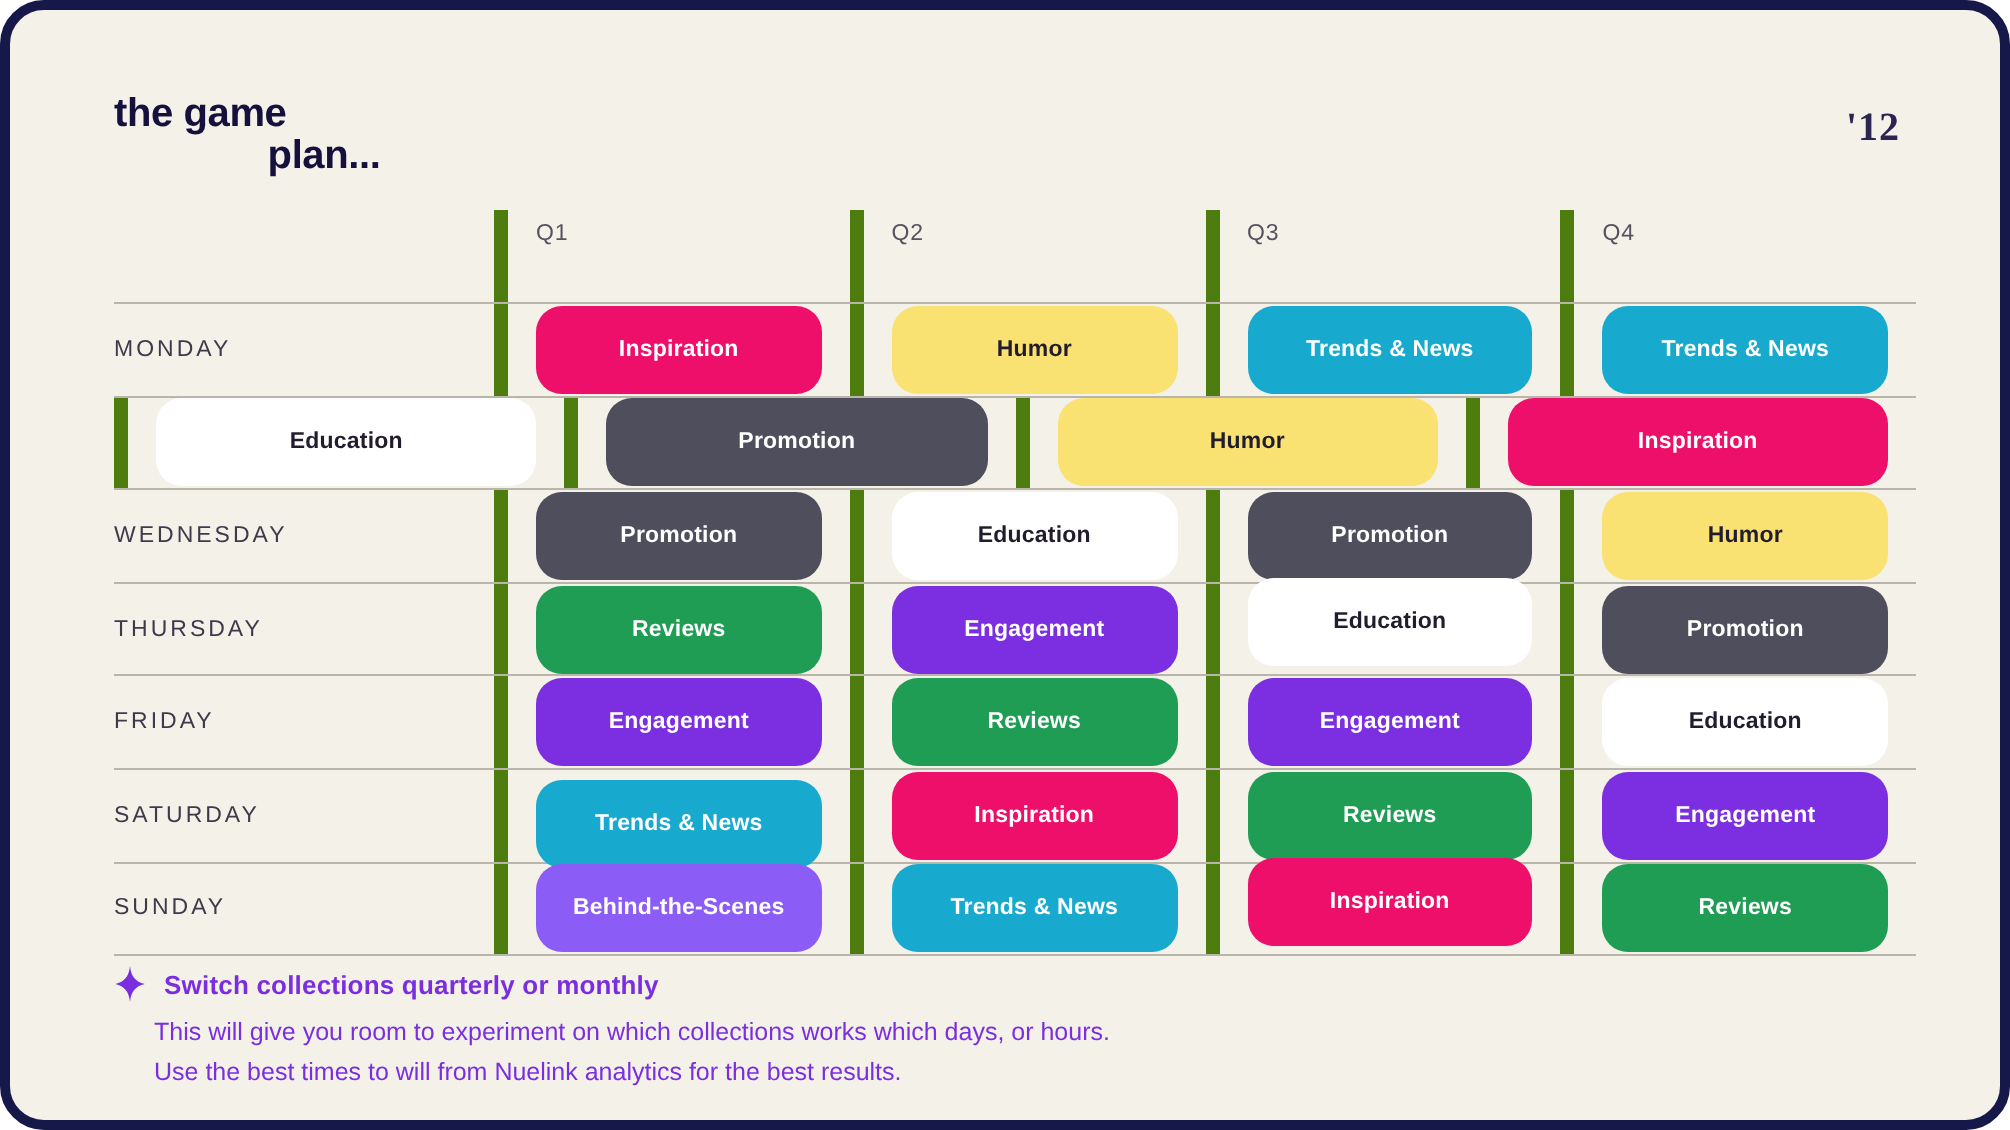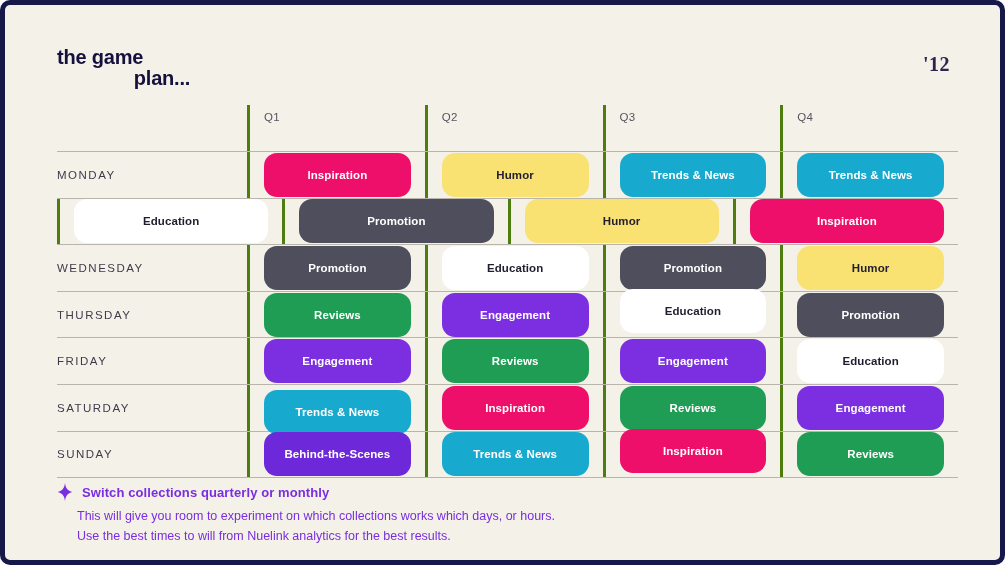--- a/index.html
+++ b/index.html
@@ -14,21 +14,21 @@
     font-family: "Liberation Sans", sans-serif;
   }
 
   .page {
     position: relative;
     width: 1005px;
     height: 565px;
     box-sizing: border-box;
     background: #f4f1e9;
     border: 5px solid #16184a;
-    border-radius: 10px;
+    border-radius: 22px;
     overflow: hidden;
   }
 
   
   .header {
     position: absolute;
     left: 52px;
     top: 42px;
     right: 50px;
     height: 60px;
@@ -71,21 +71,21 @@
     width: 190px;
     flex: 0 0 190px;
     box-sizing: border-box;
     display: flex;
     align-items: center;
     padding-left: 0px;
   }
   .qcell {
     flex: 1 1 0;
     box-sizing: border-box;
-    border-left: 3px solid #4d7c0f;
+    border-left: 7px solid #4d7c0f;
     padding: 0 14px;
     display: flex;
     align-items: center;
   }
 
   
   .head-row .daycell { height: 46px; }
   .head-row .qcell {
     height: 46px;
     align-items: flex-start;
@@ -291,21 +291,21 @@
           </div>
           <div class="qcell">
             <div class="pill off-none" style="background: rgb(123, 47, 224); color: rgb(255, 255, 255);">Engagement</div>
           </div>
         </div>
         <div class="grid-row body-row">
           <div class="daycell">
             <span class="dayname">SUNDAY</span>
           </div>
           <div class="qcell">
-            <div class="pill off-none" style="background: #6d28d9; color: rgb(255, 255, 255);">Behind-the-Scenes</div>
+            <div class="pill off-none" style="background: #8b5cf6; color: rgb(255, 255, 255);">Behind-the-Scenes</div>
           </div>
           <div class="qcell">
             <div class="pill off-none" style="background: rgb(24, 170, 206); color: rgb(255, 255, 255);">Trends &amp; News</div>
           </div>
           <div class="qcell">
             <div class="pill off-up" style="background: rgb(237, 15, 105); color: rgb(255, 255, 255);">Inspiration</div>
           </div>
           <div class="qcell">
             <div class="pill off-none" style="background: rgb(31, 157, 85); color: rgb(255, 255, 255);">Reviews</div>
           </div>

